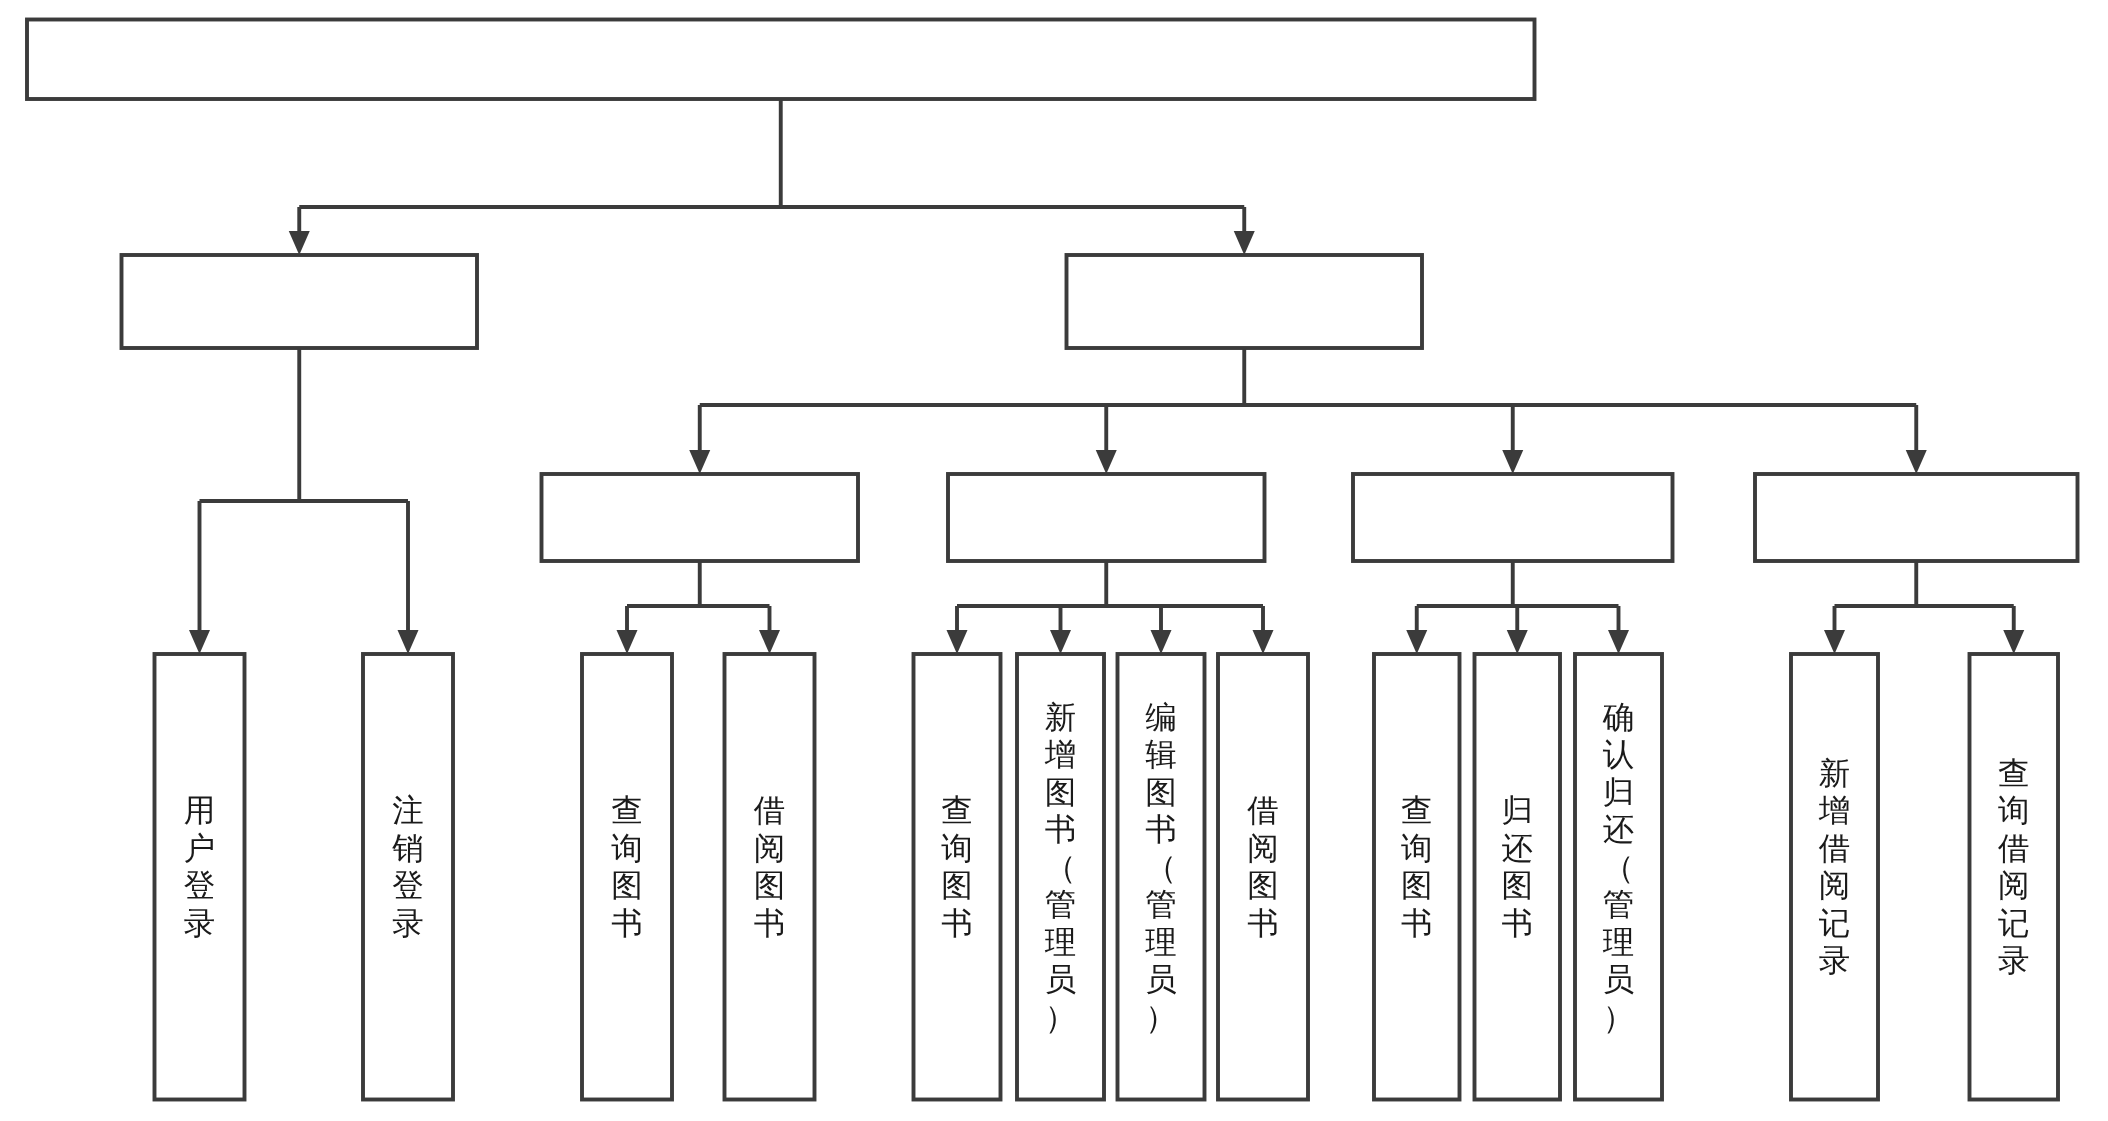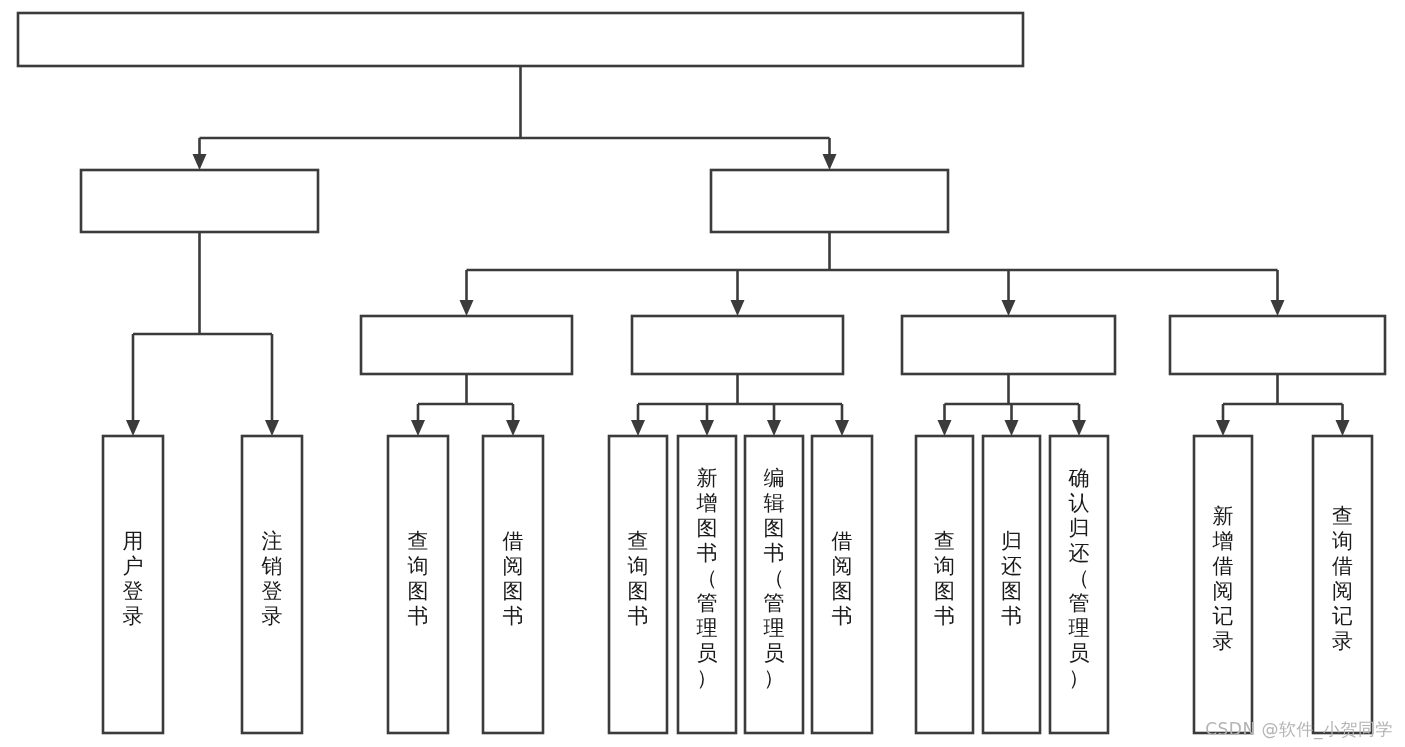--- a/index.html
+++ b/index.html
@@ -201,14 +201,13 @@
         <g>
           <rect x="1194" y="436" width="58" height="297" class="node-rect"></rect>
           <text x="1223" y="522.5" class="node-label-v"><tspan x="1223" dy="0">新</tspan><tspan x="1223" dy="25">增</tspan><tspan x="1223" dy="25">借</tspan><tspan x="1223" dy="25">阅</tspan><tspan x="1223" dy="25">记</tspan><tspan x="1223" dy="25">录</tspan></text>
         </g>
         <g>
           <rect x="1313" y="436" width="59" height="297" class="node-rect"></rect>
           <text x="1342.5" y="522.5" class="node-label-v"><tspan x="1342.5" dy="0">查</tspan><tspan x="1342.5" dy="25">询</tspan><tspan x="1342.5" dy="25">借</tspan><tspan x="1342.5" dy="25">阅</tspan><tspan x="1342.5" dy="25">记</tspan><tspan x="1342.5" dy="25">录</tspan></text>
         </g>
       </g>
   </svg>
-  <div class="watermark">CSDN @软件_小贺同学</div>
 </div>
 
 </body></html>

